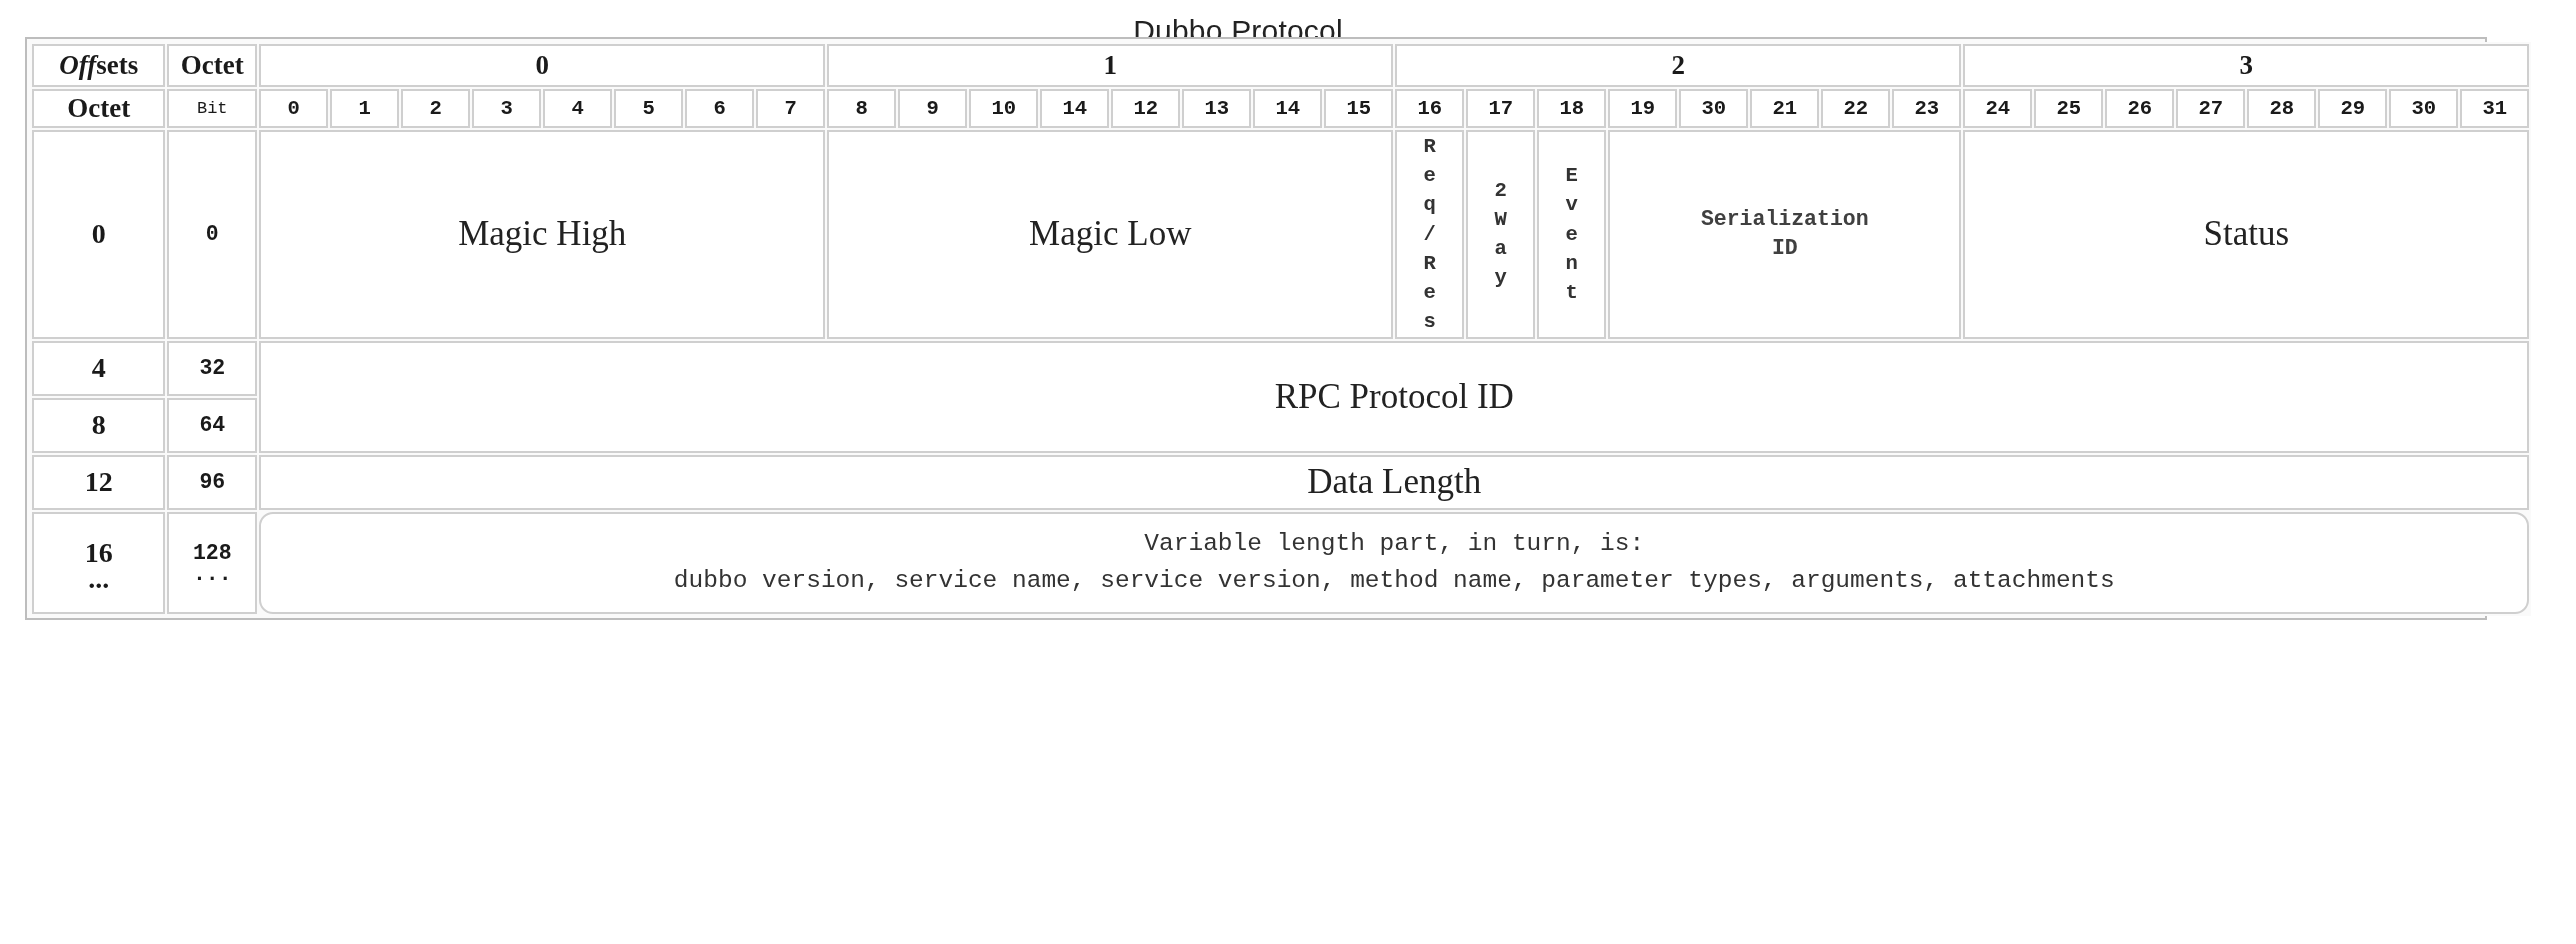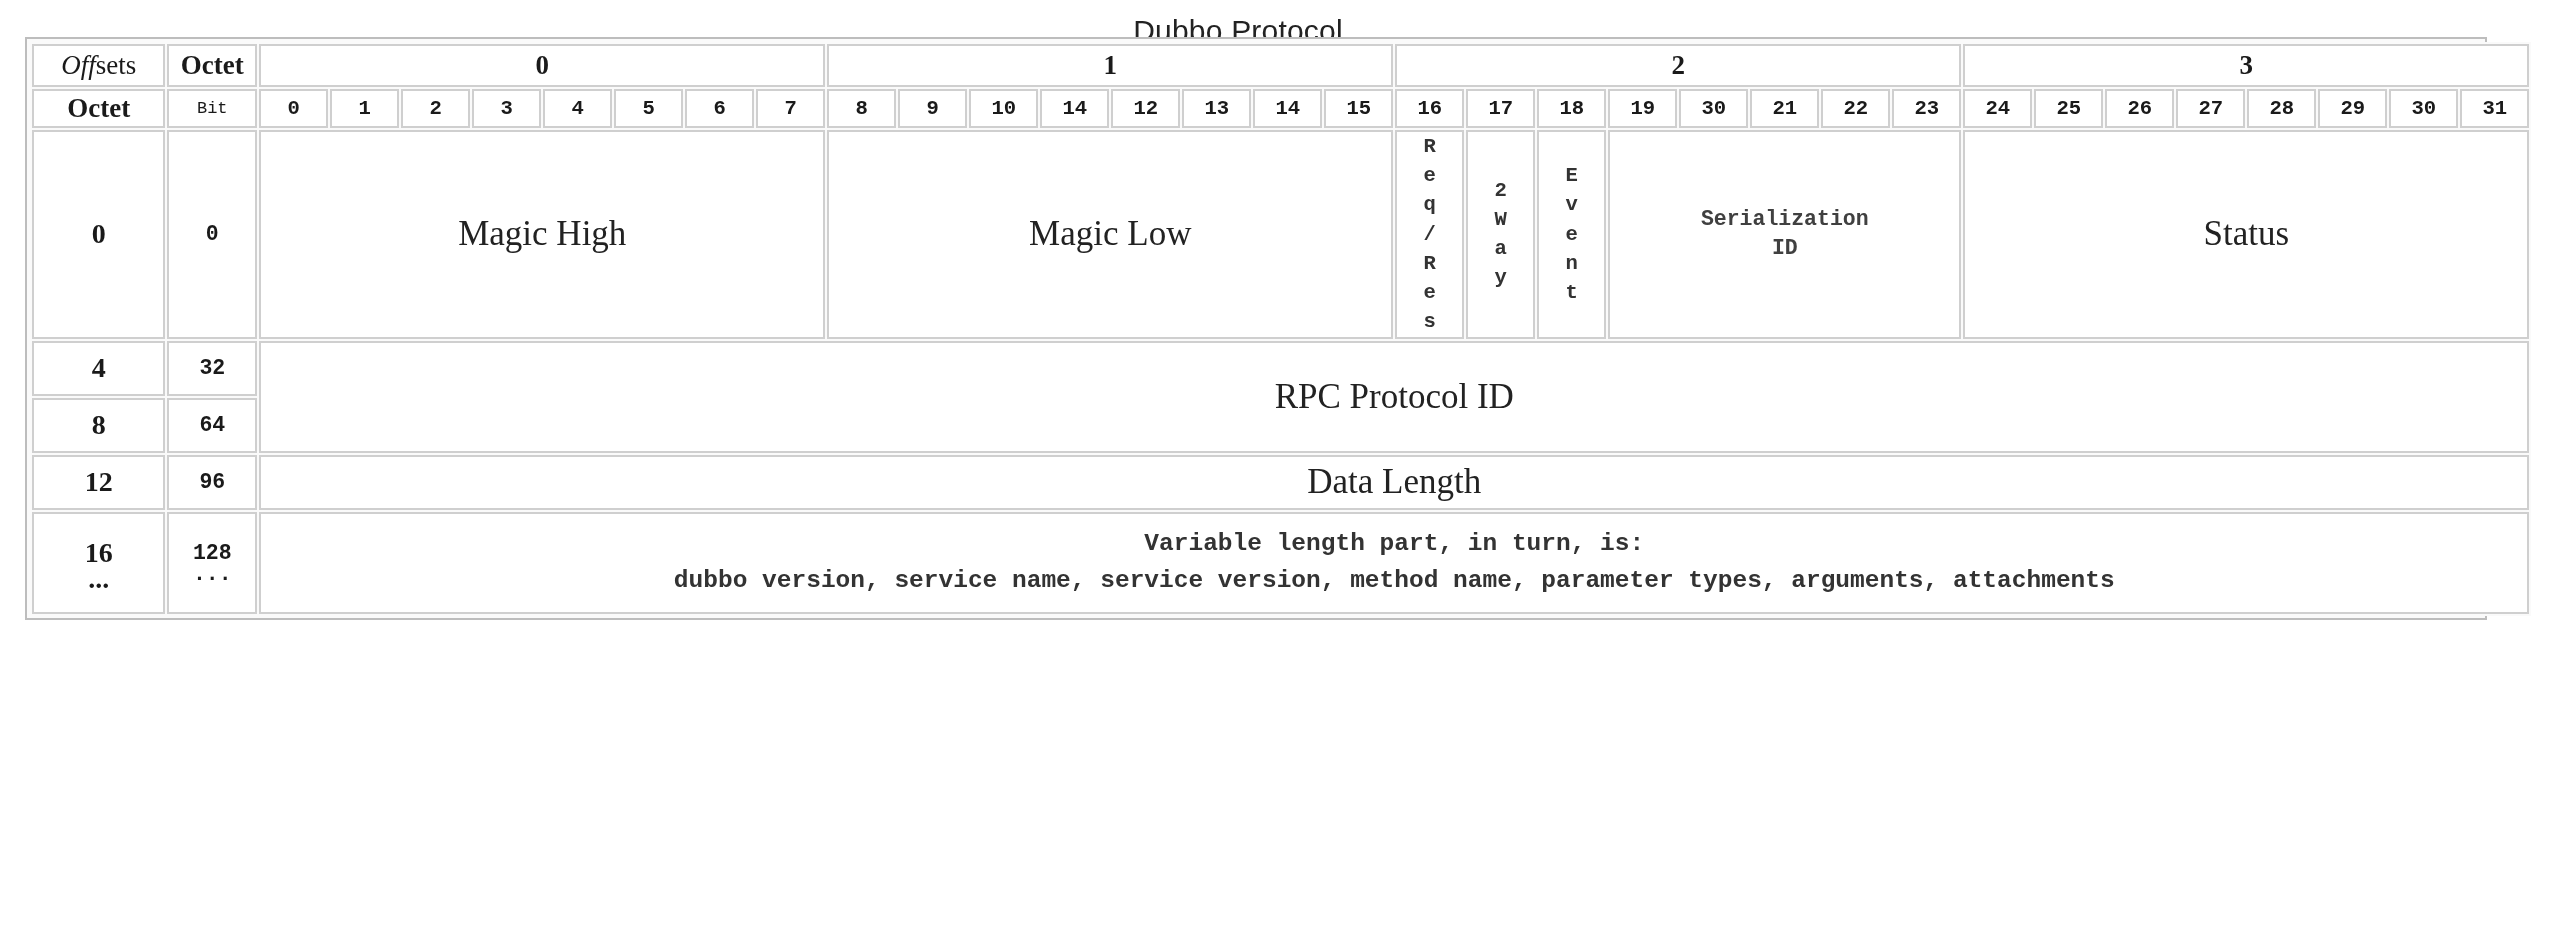--- a/index.html
+++ b/index.html
@@ -62,21 +62,21 @@
     border: 2px solid #cfcfcf;
     text-align: center;
     vertical-align: middle;
     padding: 0;
     box-sizing: border-box;
   }
 
   
   .h-offsets {
     font-size: 27px;
-    font-weight: normal;
+    font-weight: bold;
     font-family: "Liberation Serif", serif;
     white-space: nowrap;
     height: 43px;
     margin-left: 20px;
   }
   .h-offsets i {
     font-style: italic;
   }
   .h-octet-top {
     font-size: 27px;
@@ -146,23 +146,24 @@
     font-family: "Liberation Mono", monospace;
     font-size: 21.5px;
     font-weight: bold;
     color: #404040;
     line-height: 1.35;
     white-space: pre-line;
   }
   .f-mono-small {
     font-family: "Liberation Mono", monospace;
     font-size: 24.5px;
-    font-weight: bold;
+    font-weight: normal;
     color: #333;
     line-height: 1.5;
+    border-radius: 14px;
   }
 
   
   .vstack {
     font-family: "Liberation Mono", monospace;
     font-size: 20.6px;
     font-weight: bold;
     line-height: 1.42;
     color: #333;
     display: flex;

